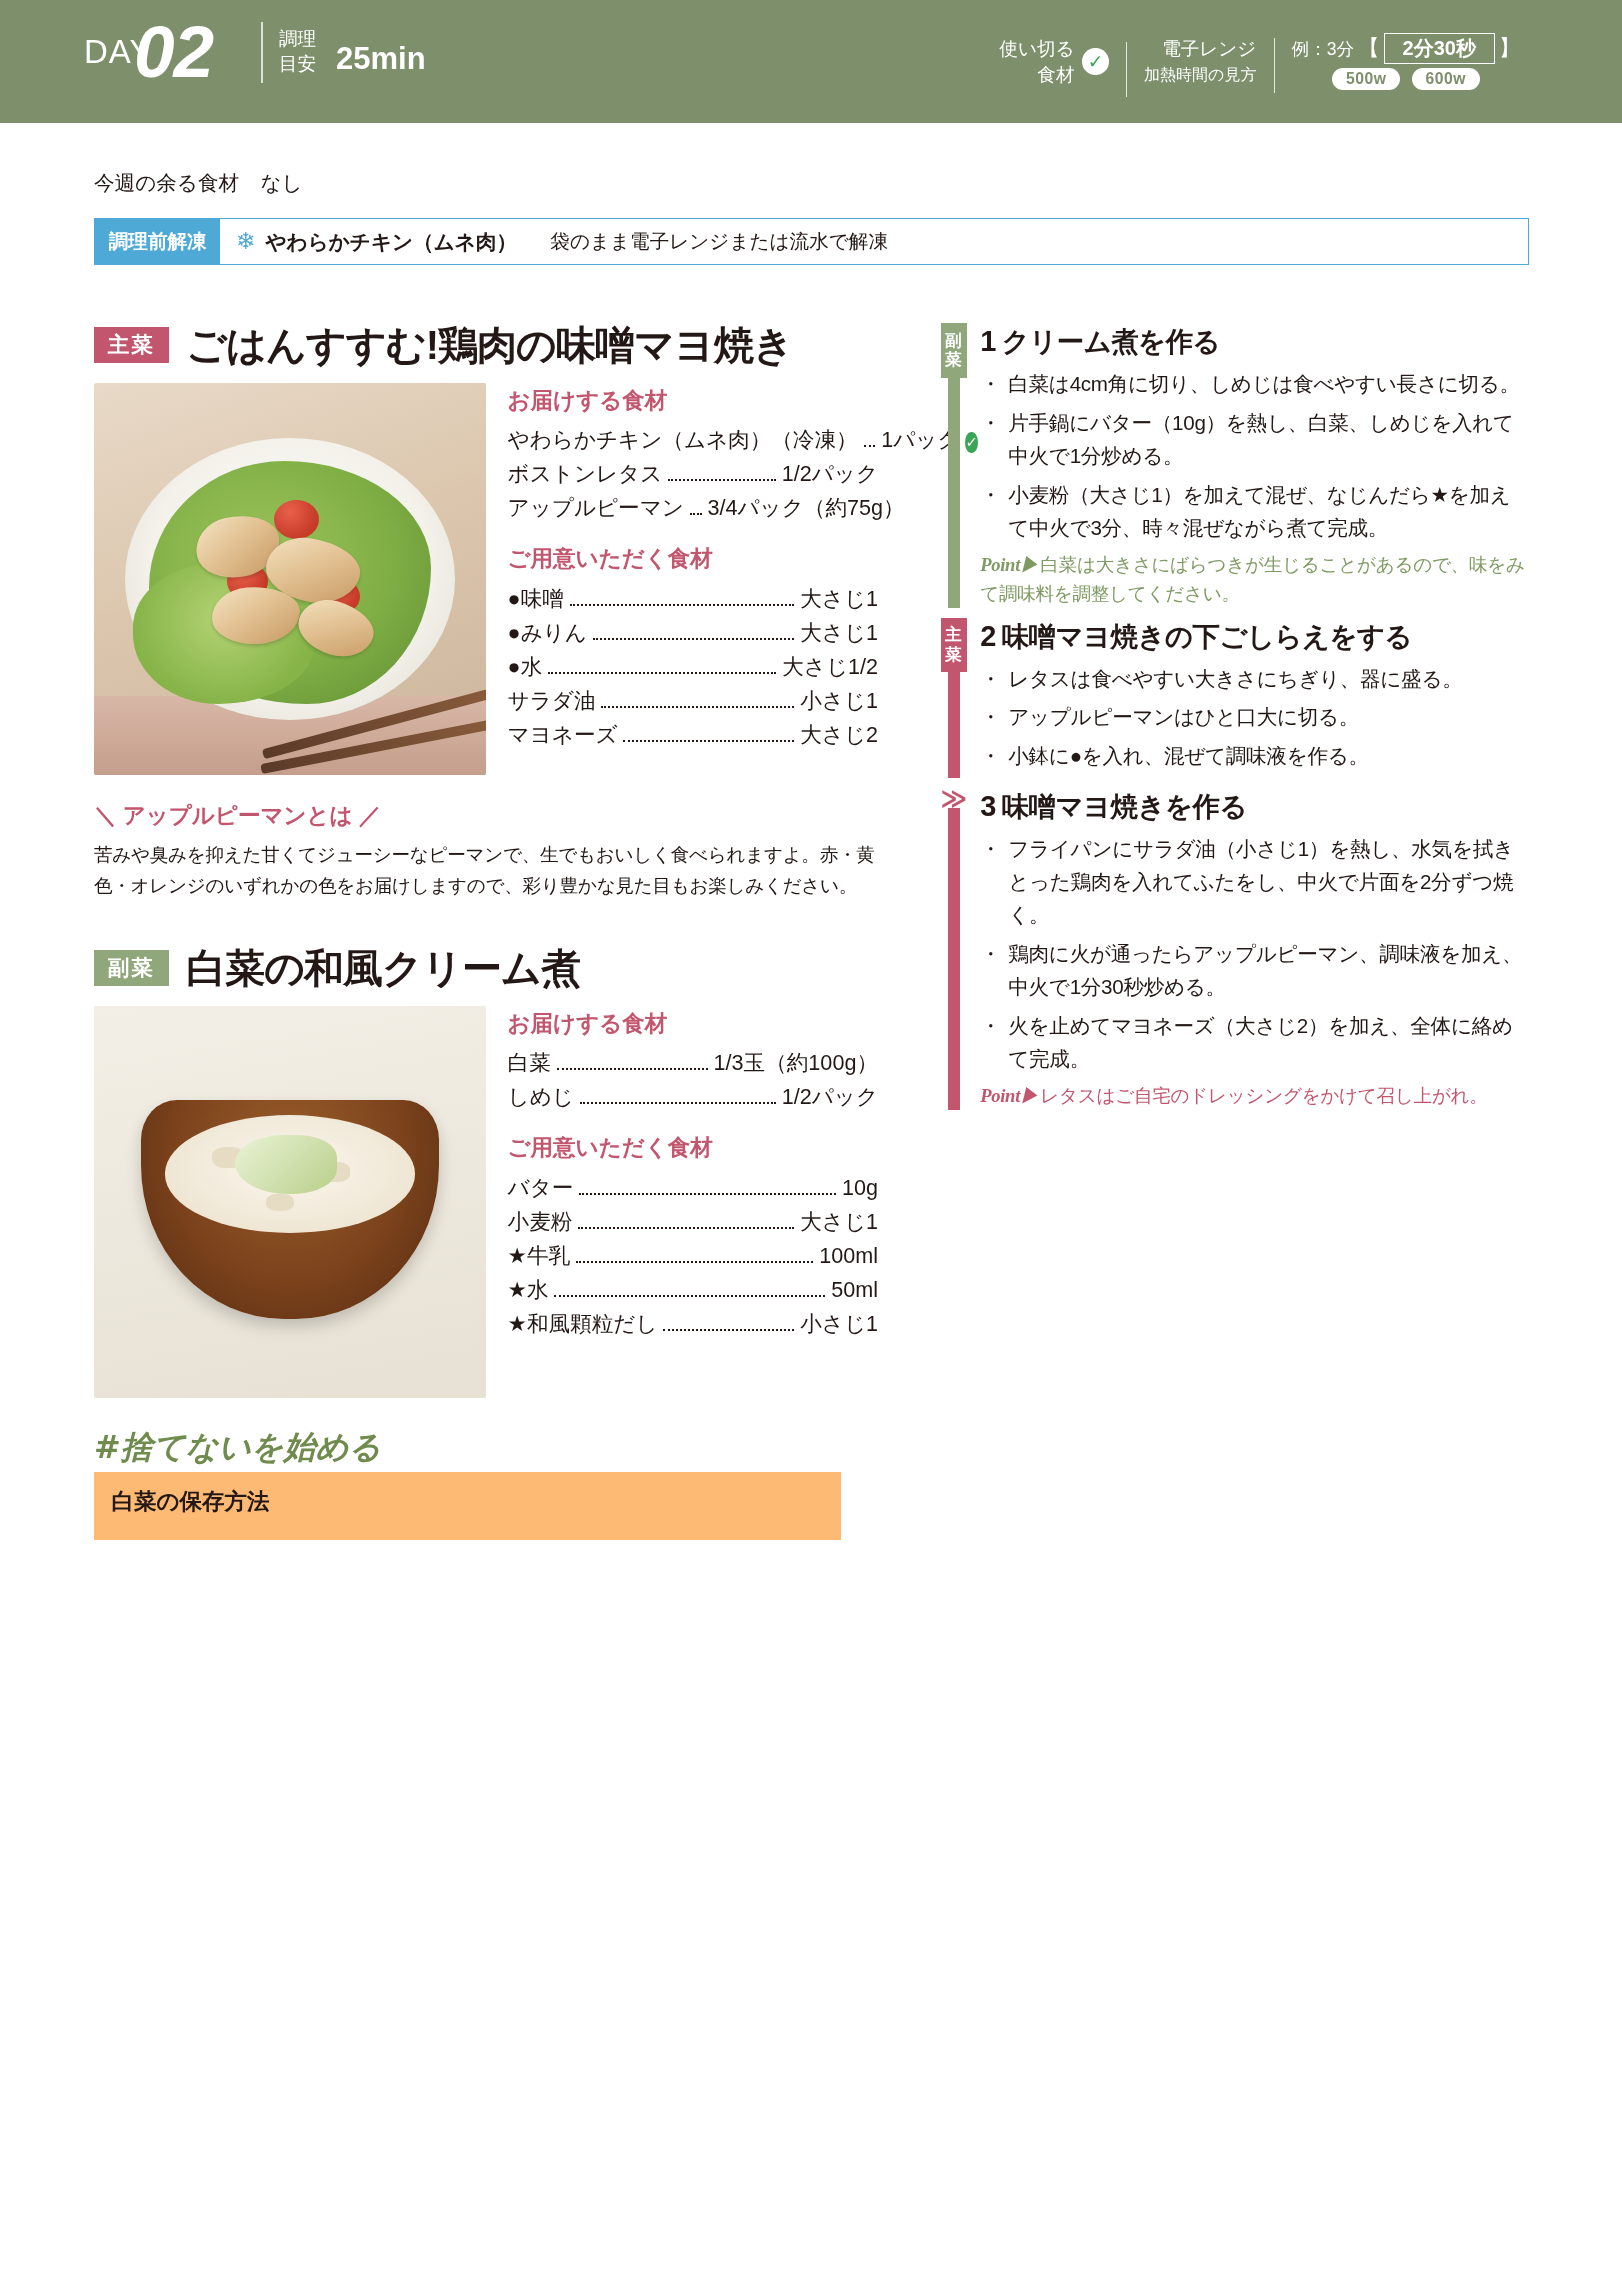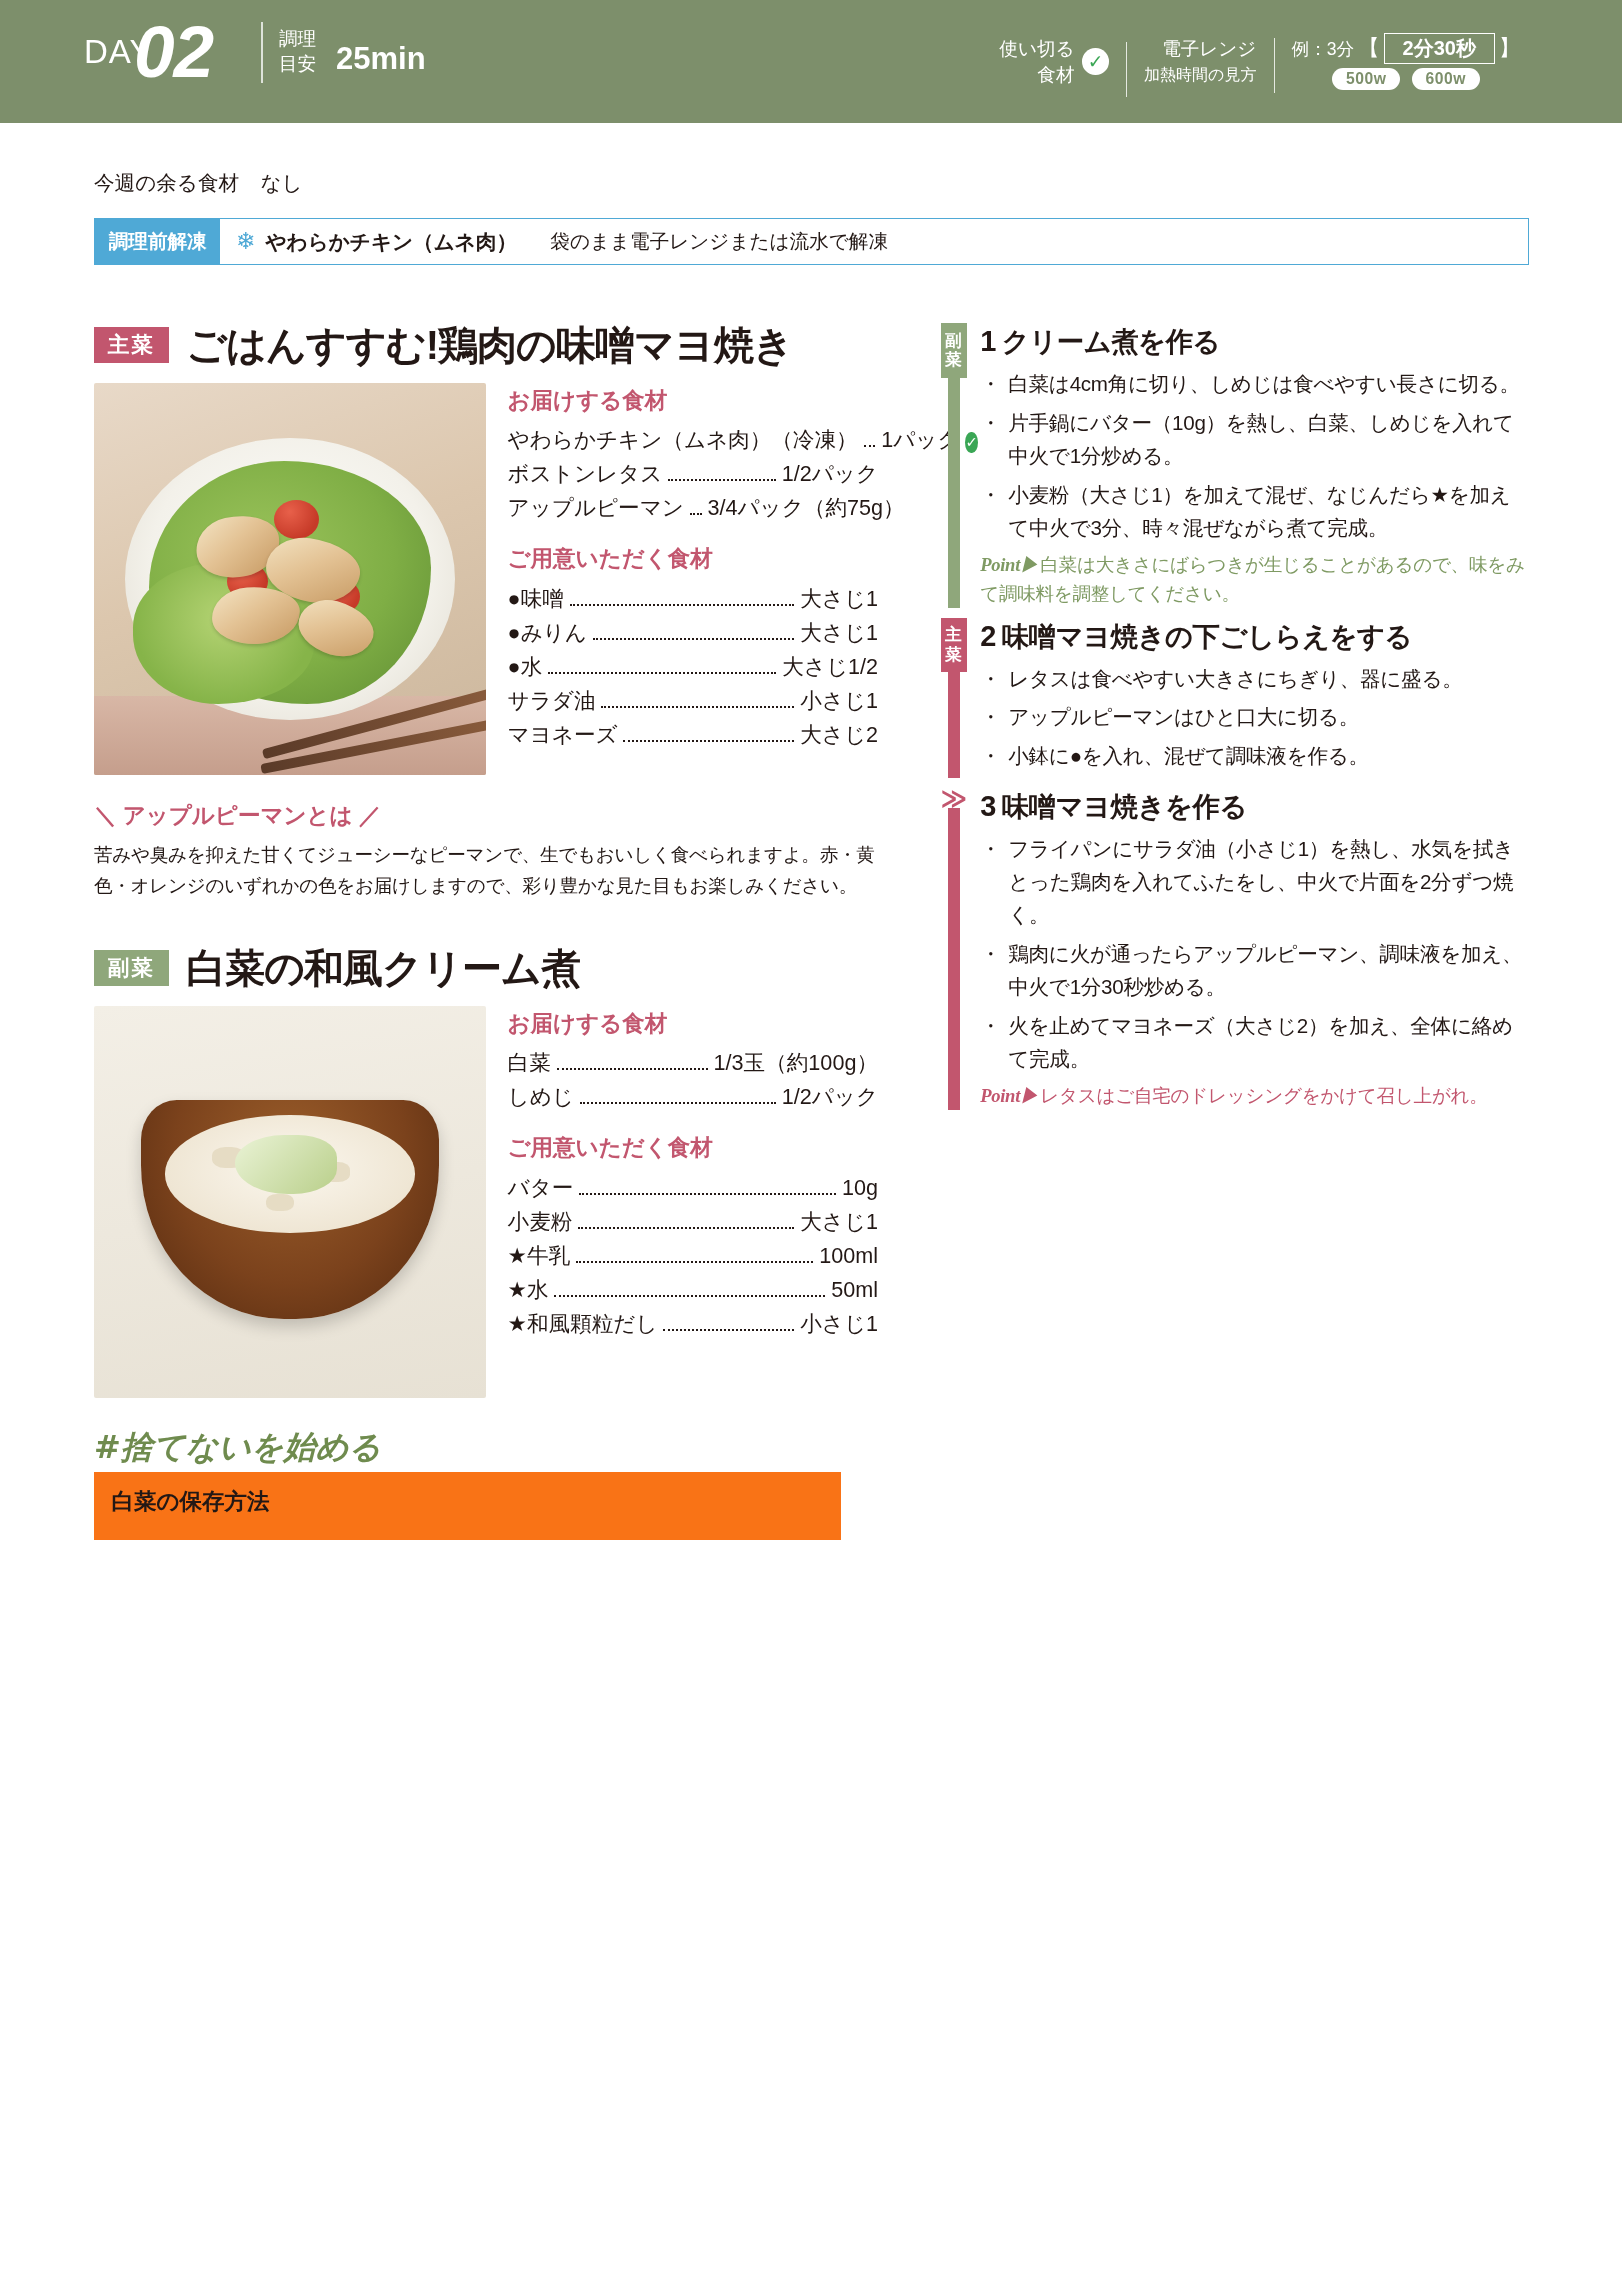--- a/index.html
+++ b/index.html
@@ -304,21 +304,21 @@
   .tipwrap { position: absolute; left: 94px; top: 1426px; width: 747px; }
   .tip-hash {
     font-size: 32px;
     color: #6f8b4e;
     font-family: "DejaVu Serif", serif;
     font-style: italic;
     font-weight: bold;
     margin-bottom: 2px;
   }
   .tip-box {
-    background: #f97316;
+    background: #fdba74;
     padding: 13.7px 17.6px 17.6px 17.6px;
   }
   .tip-title { font-size: 22.5px; font-weight: bold; margin-bottom: 5.9px; }
   .tip-text { font-size: 17.6px; line-height: 29px; letter-spacing: -0.3px; }
 
   
   .right-col { position: absolute; left: 941px; top: 323px; width: 588px; }
   .step-block { display: flex; gap: 13.7px; margin-bottom: 9.8px; }
   .step-rail {
     width: 25.5px; flex: none;

